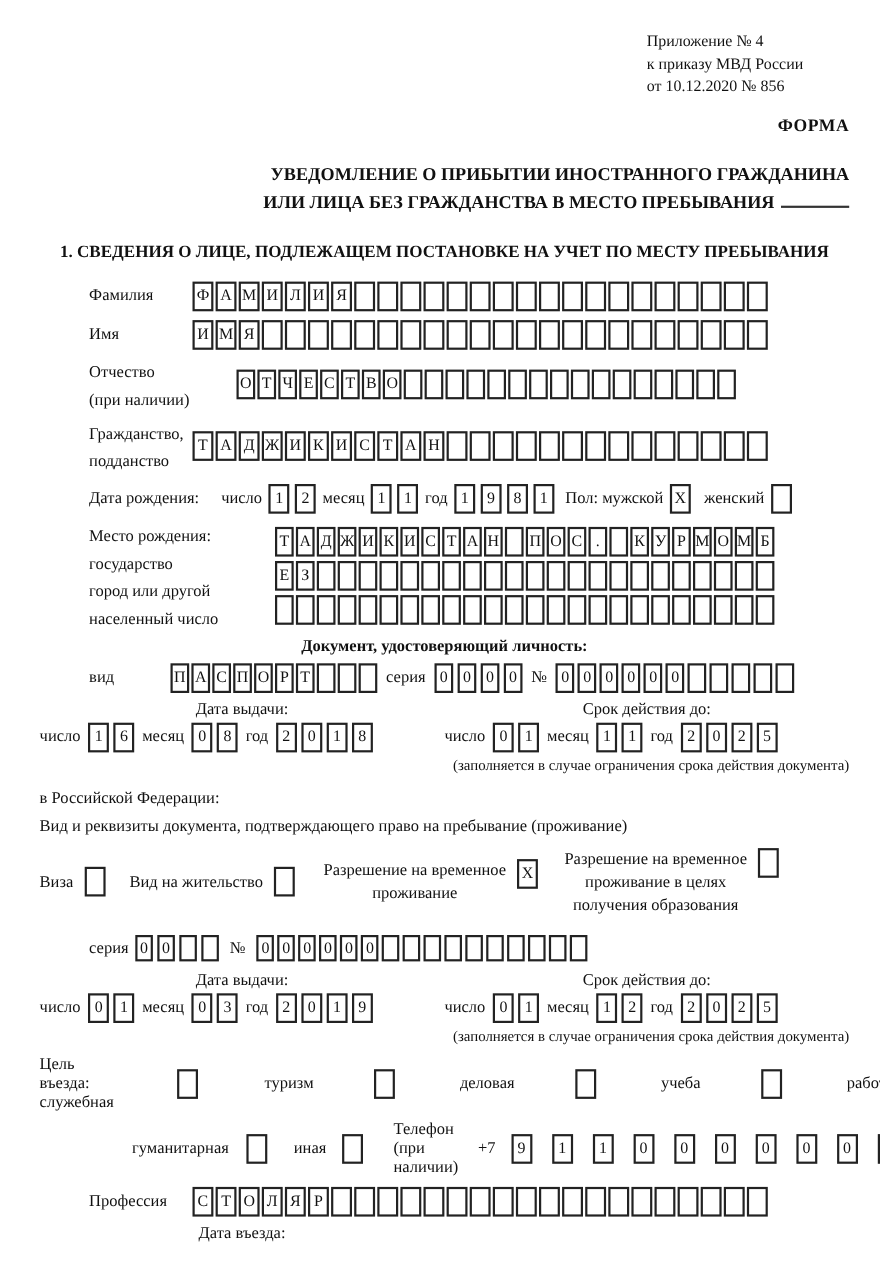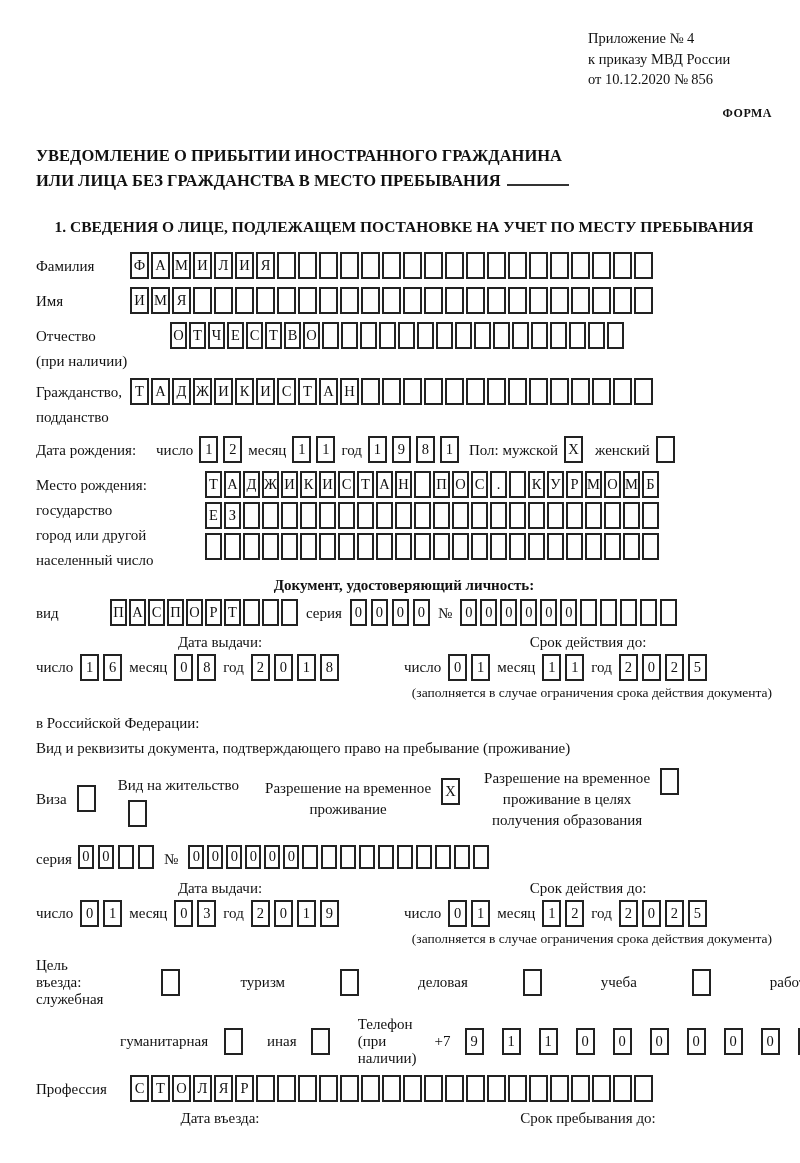--- a/index.html
+++ b/index.html
@@ -7,29 +7,29 @@
   body {
     width: 800px; height: 1163px; overflow: hidden;
     font-family: "Liberation Serif", "DejaVu Serif", serif;
     color: #111; font-size: 15px;
   }
   .page { width: 800px; height: 880px; padding: 28px 28px 0 36px; }
 
   
   .apx { margin-left: 552px; font-size: 14.5px; line-height: 1.42; }
   .apx .amend { margin-top: 6px; }
-  .forma { text-align: right; font-weight: bold; font-size: 12px; margin-top: 16px; letter-spacing: .5px; }
-
-  .title { text-align: left; font-weight: bold; font-size: 16.5px; line-height: 1.55; margin-top: 22px; }
+  .forma { text-align: right; font-weight: bold; font-size: 16px; margin-top: 16px; letter-spacing: .5px; }
+
+  .title { text-align: right; font-weight: bold; font-size: 16.5px; line-height: 1.55; margin-top: 22px; }
   .title .uline { display: inline-block; width: 62px; border-bottom: 2px solid #333; height: 14px; margin-left: 6px; }
 
   .sec-heading { font-weight: bold; font-size: 15.5px; text-align: center; margin-top: 24px; margin-bottom: 16px; }
 
   
-  .row { display: flex; align-items: flex-start; margin-bottom: 6px; }
+  .row { display: flex; align-items: center; margin-bottom: 6px; margin-left: 45px; }
   .lbl { line-height: 29px; }
   .lbl2 { line-height: 22px; padding-top: 3px; }
   .cells { display: flex; gap: 2px; flex-wrap: nowrap; }
   .cell {
     width: 19px; height: 27px; border: 2px solid #222;
     display: flex; align-items: center; justify-content: center;
     font-size: 14.5px; flex: none; background: #fff;
   }
   .narrow .cell { width: 17px; }
   .small .cell { width: 16px; height: 24px; }
@@ -426,21 +426,21 @@
     <div>Вид и реквизиты документа, подтверждающего право на пребывание (проживание)</div>
   </div>
 
   <div class="visa-row">
     <div class="visa-item">
       <div class="txt" style="line-height:29px;">Виза</div>
       <div class="cells">
           <div class="cell"></div>
         </div>
     </div>
-    <div class="visa-item" style="margin-left:22px;flex-direction:column;">
+    <div class="visa-item" style="margin-left:22px;">
       <div class="txt" style="line-height:29px;">Вид на жительство</div>
       <div class="cells">
           <div class="cell"></div>
         </div>
     </div>
     <div class="visa-item" style="margin-left:26px;">
       <div class="txt">
         <div>Разрешение на временное</div>
         <div>проживание</div>
       </div>
@@ -622,19 +622,15 @@
         <div class="cell"></div>
         <div class="cell"></div>
       </div>
   </div>
 
   <div class="twocol" style="margin-top:4px;">
     <div class="col">
       <div class="dc-head">Дата въезда:</div>
 
     </div>
-    <div class="col">
-      <div class="dc-head">Срок пребывания до:</div>
-
-    </div>
   </div>
 
 </div>
 
 </body></html>

